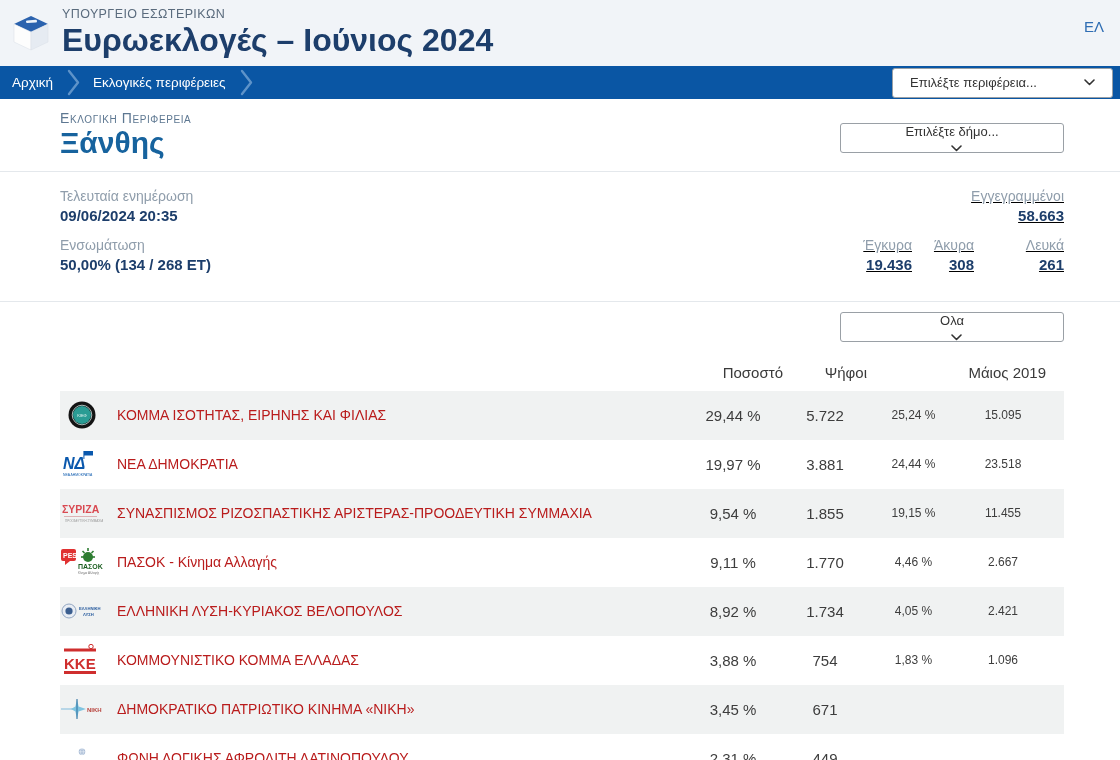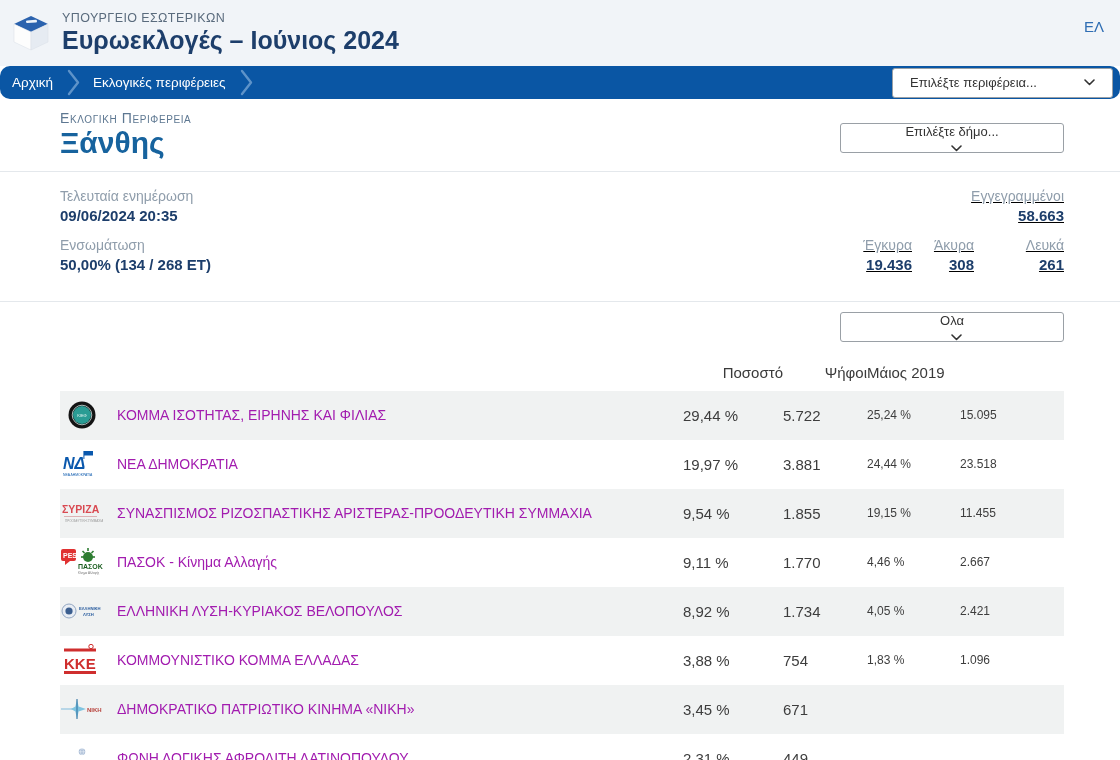--- a/index.html
+++ b/index.html
@@ -5,25 +5,25 @@
   * { margin:0; padding:0; box-sizing:border-box; }
   html,body { background:#fff; }
   body { font-family:"Liberation Sans","DejaVu Sans",sans-serif; width:1120px; height:760px; overflow:hidden; }
   .page { width:1120px; height:760px; background:#fff; position:relative; }
 
   
   .band { height:66px; background:#f1f4f8; display:flex; align-items:center; padding:0 16px 0 8px; }
   .brand { display:flex; align-items:center; gap:8px; }
   .brand-text { display:flex; flex-direction:column; justify-content:flex-end; }
   .ministry { font-size:12.5px; color:#5a6b7d; letter-spacing:.4px; margin-bottom:2px; }
-  .app-title { font-size:25px; font-weight:600; color:#1d3e6b; line-height:1.1; }
+  .app-title { font-size:32px; font-weight:600; color:#1d3e6b; line-height:1.1; }
   .lang { margin-left:auto; align-self:flex-start; margin-top:18px; font-size:15px; color:#2f6db3; cursor:pointer; }
 
   
-  .crumbbar { height:33px; background:#0a56a4; display:flex; align-items:center; padding:0 7px 0 0;border-radius:10px; }
+  .crumbbar { height:33px; background:#0a56a4; display:flex; align-items:center; padding:0 7px 0 0; }
   .crumb { color:#fff; font-size:13.5px; padding:0 14px 0 12px; cursor:pointer; white-space:nowrap; }
   .crumb-sep { height:33px; display:block; flex:0 0 auto; }
 
   
   .select { background:#fff; border:1px solid #9aa0a6; border-radius:3px; height:30px; display:flex; align-items:center; padding:0 17px; font-size:13px; color:#333; cursor:pointer; }
   .select span { flex:1; white-space:nowrap; overflow:hidden; }
   .select svg { flex:0 0 auto; margin-left:8px; }
   .crumb-select { width:221px; margin-left:auto; }
   .muni-select, .filter-select { width:224px;flex-direction:column; }
 
@@ -46,27 +46,27 @@
 
   
   .filter-sec { padding-top:10px; padding-bottom:8px; display:flex; }
   .filter-select { margin-left:auto; }
 
   
   .table-head { display:flex; align-items:center; padding:14px 18px 10px 0; font-size:15px; color:#3a3a3a; }
   .table-head .spacer { flex:1; }
   .col-pct { width:100px; text-align:right; }
   .col-votes { width:84px; text-align:right; }
-  .col-prev { width:179px; text-align:left; }
+  .col-prev { width:179px; text-align:right; }
   .trow { display:flex; align-items:center; height:49px; padding-right:18px; cursor:pointer; }
   .trow.stripe { background:#f0f2f2; }
   .cell.name { flex:1; display:flex; align-items:center; gap:13px; min-width:0; }
   .logo { width:44px; flex:0 0 44px; display:flex; align-items:center; justify-content:center; }
-  .party { font-size:14px; color:#a21caf; white-space:nowrap; overflow:hidden;text-align:right; }
-  .num { font-size:15px; color:#3d3d3d; text-align:left; }
+  .party { font-size:14px; color:#b91c1c; white-space:nowrap; overflow:hidden;text-align:right; }
+  .num { font-size:15px; color:#3d3d3d; text-align:center; }
   .num.pct { width:100px; }
   .num.votes { width:84px; }
   .num.prev { font-size:12px; width:93px; }
   .num.prev:last-child { width:86px; }
 </style>
 </head>
 <body>
 
 <div class="page">
 

